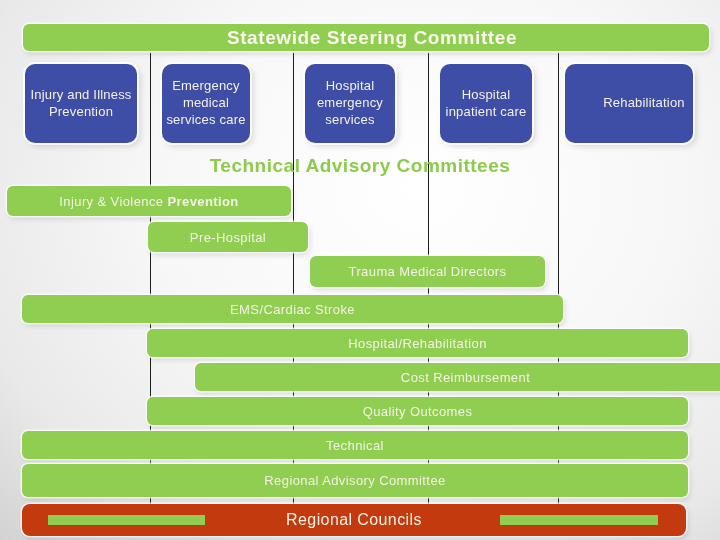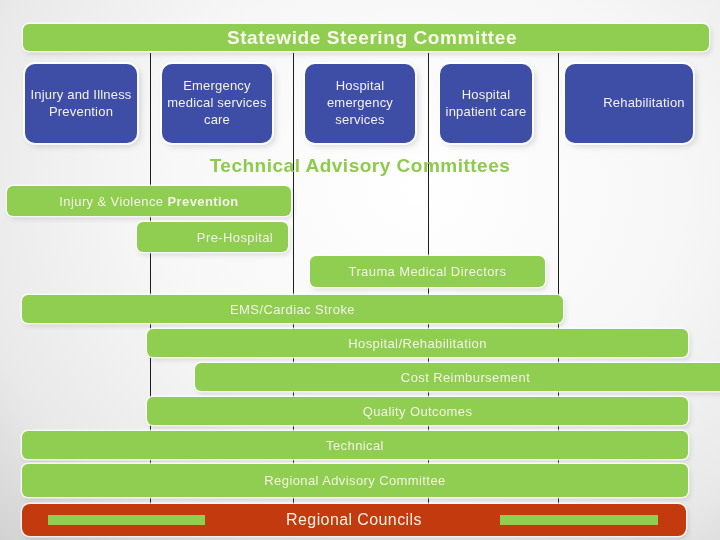--- a/index.html
+++ b/index.html
@@ -25,37 +25,37 @@
     box-shadow:0 0 0 1.5px rgba(255,255,255,0.8), 2px 3px 5px rgba(110,110,110,0.25);
     color:#FAF8EC;font-size:19px;font-weight:bold;letter-spacing:0.6px;padding-left:12px;
   }
   .blue-box{
     position:absolute;top:64px;height:79px;background:#3E4EA6;border-radius:10px;z-index:2;
     display:flex;align-items:center;justify-content:center;text-align:center;
     box-shadow:0 0 0 2px rgba(255,255,255,0.85), 3px 3px 6px rgba(110,110,110,0.28);
     color:#F3F1E6;font-size:13px;line-height:1.3;letter-spacing:0.2px;padding:2px 4px;box-sizing:border-box;
   }
   .bb1{left:25px;width:112px;}
-  .bb2{left:162px;width:110px;}
-  .bb3{left:305px;width:110px;}
+  .bb2{left:162px;width:88px;}
+  .bb3{left:305px;width:90px;}
   .bb4{left:440px;width:92px;}
   .bb5{left:565px;width:128px;padding-left:34px;}
 
   .section-heading{
     position:absolute;left:0;top:155px;width:720px;z-index:3;
     text-align:center;color:#8CCB4C;font-size:19px;font-weight:bold;letter-spacing:0.5px;
   }
   .gbar{
     position:absolute;background:#8FCE50;border-radius:6px;z-index:2;
     display:flex;align-items:center;justify-content:center;
     box-shadow:0 0 0 1.5px rgba(255,255,255,0.75), 2px 3px 5px rgba(110,110,110,0.22);
     color:#F3F2E4;font-size:13px;letter-spacing:0.4px;white-space:nowrap;
   }
   .ab1{left:7px;  top:186px;width:284px;height:30px;}
-  .ab2{left:137px;top:222px;width:106px;height:30px;padding-left:45px;}
+  .ab2{left:148px;top:222px;width:160px;height:30px;}
   .ab3{left:310px;top:256px;width:235px;height:31px;}
   .ab4{left:22px; top:295px;width:541px;height:28px;}
   .ab5{left:147px;top:329px;width:541px;height:28px;align-items:center;}
   .ab6{left:147px;top:363px;width:541px;height:28px;margin-left:48px;}
   .ab7{left:147px;top:397px;width:541px;height:28px;}
   .ab8{left:22px; top:431px;width:666px;height:28px;}
   .ab9{left:22px; top:464px;width:666px;height:33px;}
   .bold-part{font-weight:bold;}
 
   .red-bar{

